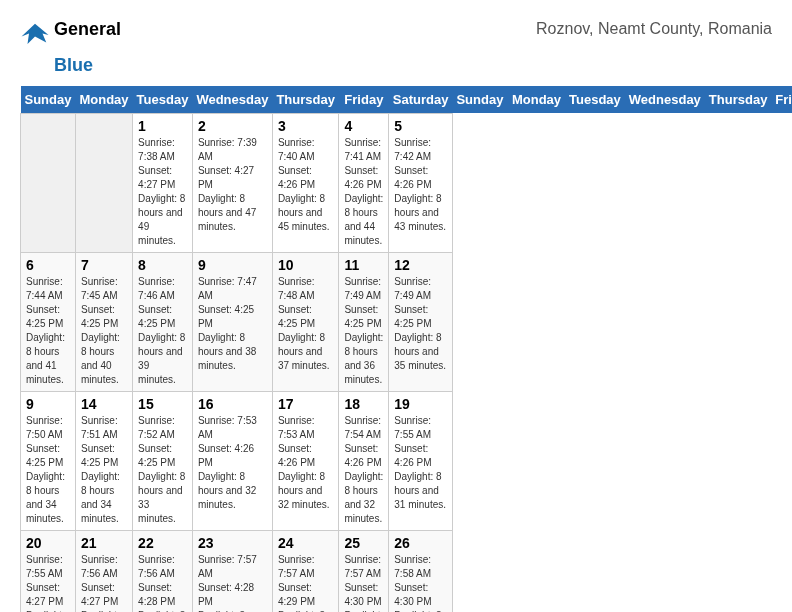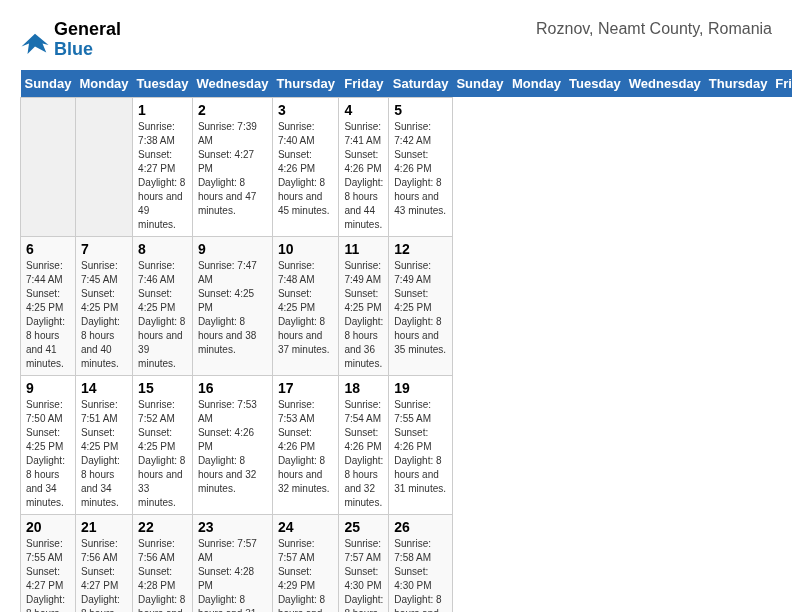--- a/index.html
+++ b/index.html
@@ -11,30 +11,30 @@
       padding: 20px;
     }
     .header {
       display: flex;
       justify-content: space-between;
       align-items: flex-start;
       margin-bottom: 10px;
     }
     .logo {
       display: flex;
-      align-items: flex-end;
+      align-items: flex-start;
       gap: 4px;
     }
     .logo-text {
       font-size: 18px;
       font-weight: bold;
       line-height: 1.1;
     }
     .logo-text .general { display: block; }
-    .logo-text .blue { display: block; color: #1a6faf; }
+    .logo-text .blue { display: block; color: #1a6faf; margin-top: 16px; }
     .logo-bird {
       width: 30px;
       height: 30px;
     }
     .title-block {
       text-align: right;
     }
     .month-title {
       font-size: 36px;
       font-weight: bold;

